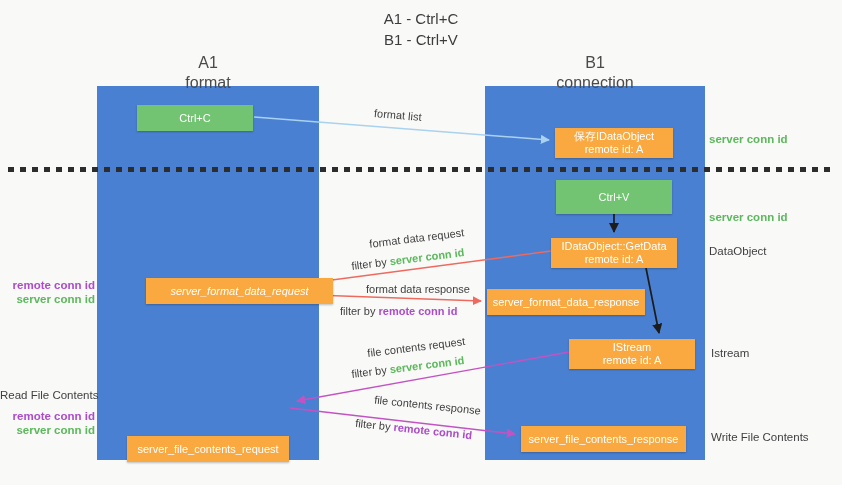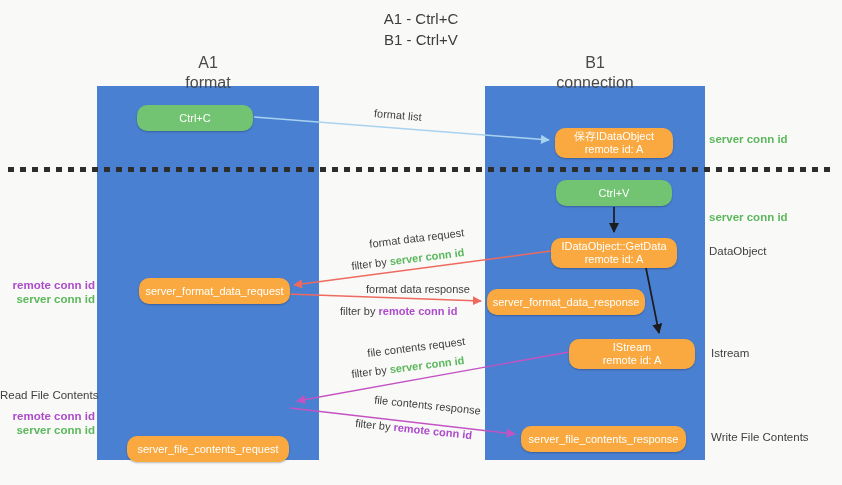--- a/index.html
+++ b/index.html
@@ -21,21 +21,21 @@
   }
   .col-header{
     position:absolute;text-align:center;font-size:16px;color:#4a4a4a;
     line-height:1.22;z-index:3;top:53px;
   }
   .col-header.a{left:97px;width:222px;}
   .col-header.b{left:485px;width:220px;}
   .box{
     position:absolute;z-index:3;color:#fff;display:flex;flex-direction:column;
     align-items:center;justify-content:center;text-align:left;
-    font-size:11px;line-height:13px;box-shadow:0 1px 2px rgba(0,0,0,.25);border-radius:10px;
+    font-size:11px;line-height:13px;box-shadow:0 1px 2px rgba(0,0,0,.25);
   }
   .box.green{background:#72c472;}
   .box.orange{background:#f9a93f;}
   .lbl{position:absolute;z-index:3;font-size:11px;color:#3f3f3f;white-space:nowrap;}
   .green-t{color:#5cb85c;font-weight:bold;}
   .purple-t{color:#ad4bcb;font-weight:bold;}
   .dark-t{color:#3f3f3f;}
   .side{font-size:11.5px;}
   .left-side{left:0;width:95px;text-align:right;}
   .rot-up{transform:rotate(-7deg);}
@@ -92,30 +92,30 @@
 
   <div class="box green" style="left:137px;top:105px;width:116px;height:26px;">
     <div>Ctrl+C</div>
   </div>
 
   <div class="box orange" style="left:555px;top:128px;width:118px;height:30px;">
     <div>保存IDataObject</div>
     <div>remote id: A</div>
   </div>
 
-  <div class="box green" style="left:556px;top:180px;width:116px;height:26px;">
+  <div class="box green" style="left:556px;top:180px;width:116px;height:34px;">
     <div>Ctrl+V</div>
   </div>
 
   <div class="box orange" style="left:551px;top:238px;width:126px;height:30px;">
     <div>IDataObject::GetData</div>
     <div>remote id: A</div>
   </div>
 
-  <div class="box orange" style="left:139px;top:278px;width:151px;height:26px;">
+  <div class="box orange" style="left:146px;top:278px;width:187px;height:26px;font-style:italic;">
     <div>server_format_data_request</div>
   </div>
 
   <div class="box orange" style="left:487px;top:289px;width:158px;height:26px;">
     <div>server_format_data_response</div>
   </div>
 
   <div class="box orange" style="left:569px;top:339px;width:126px;height:30px;">
     <div>IStream</div>
     <div>remote id: A</div>

